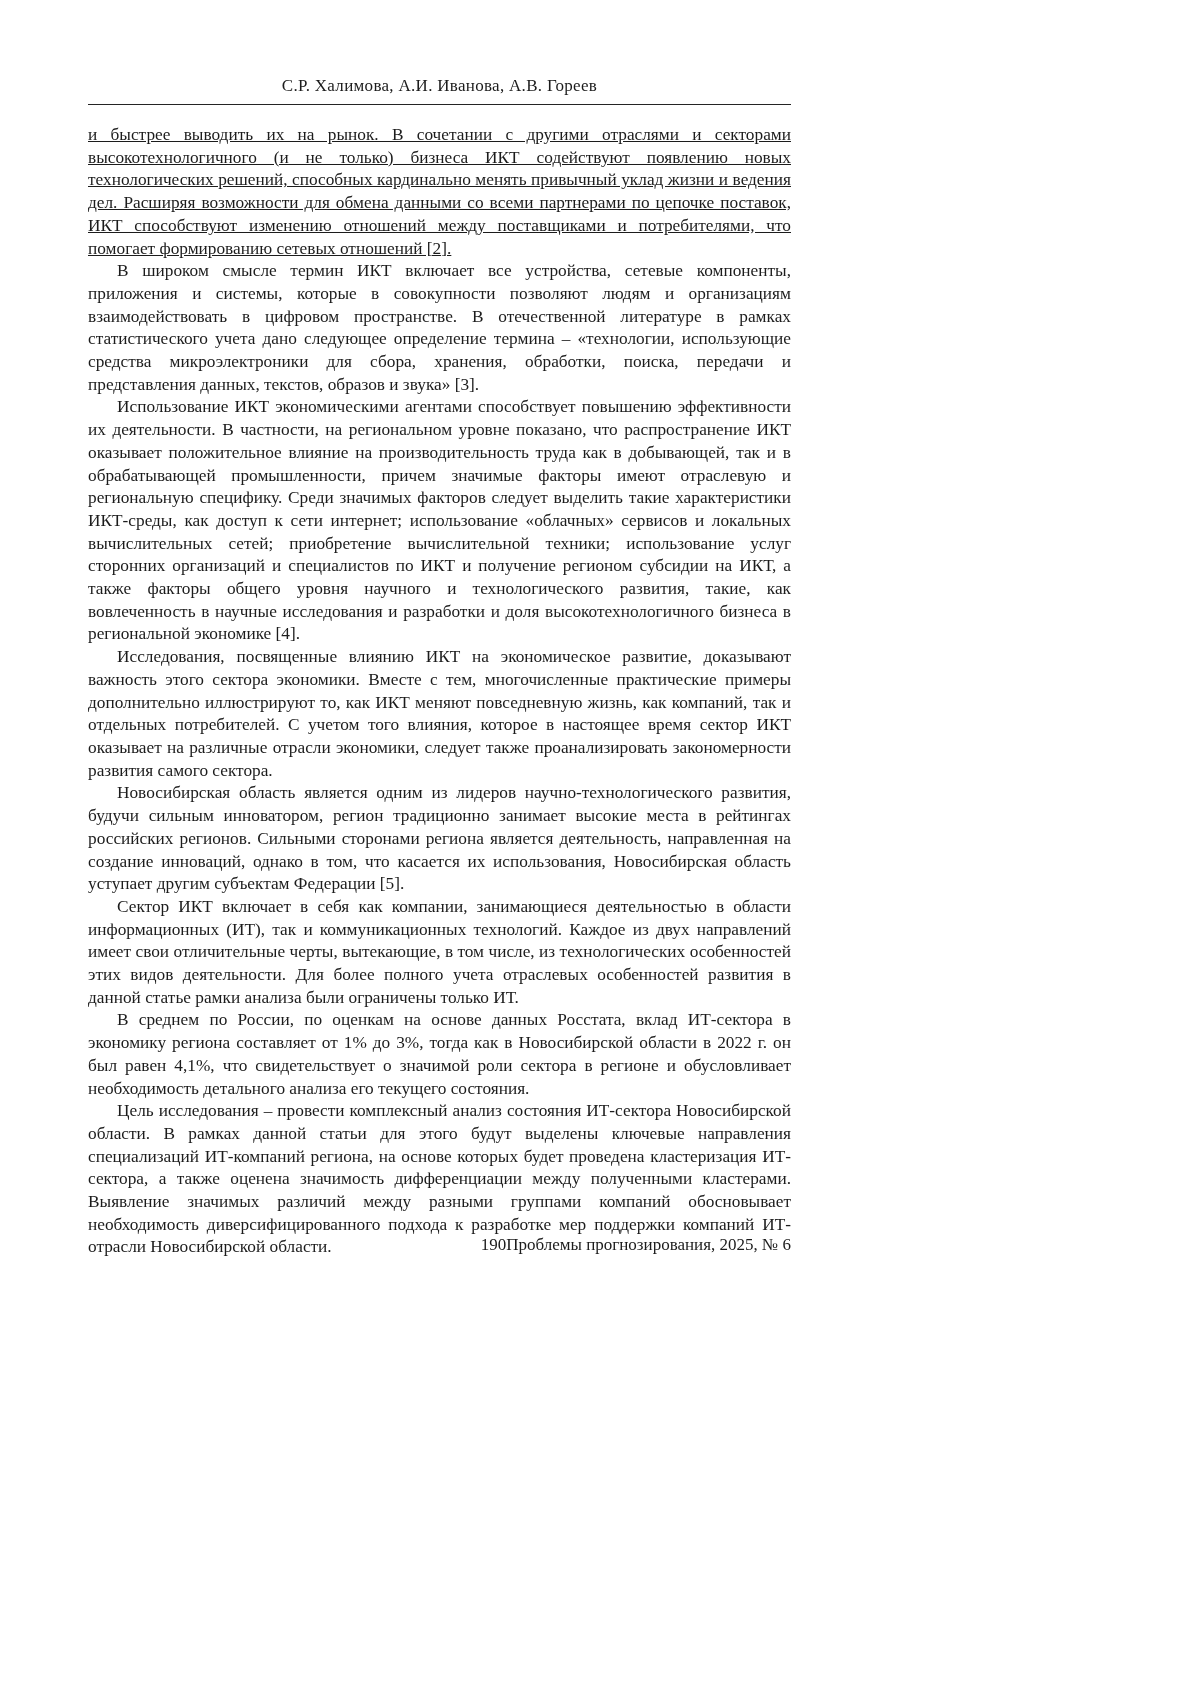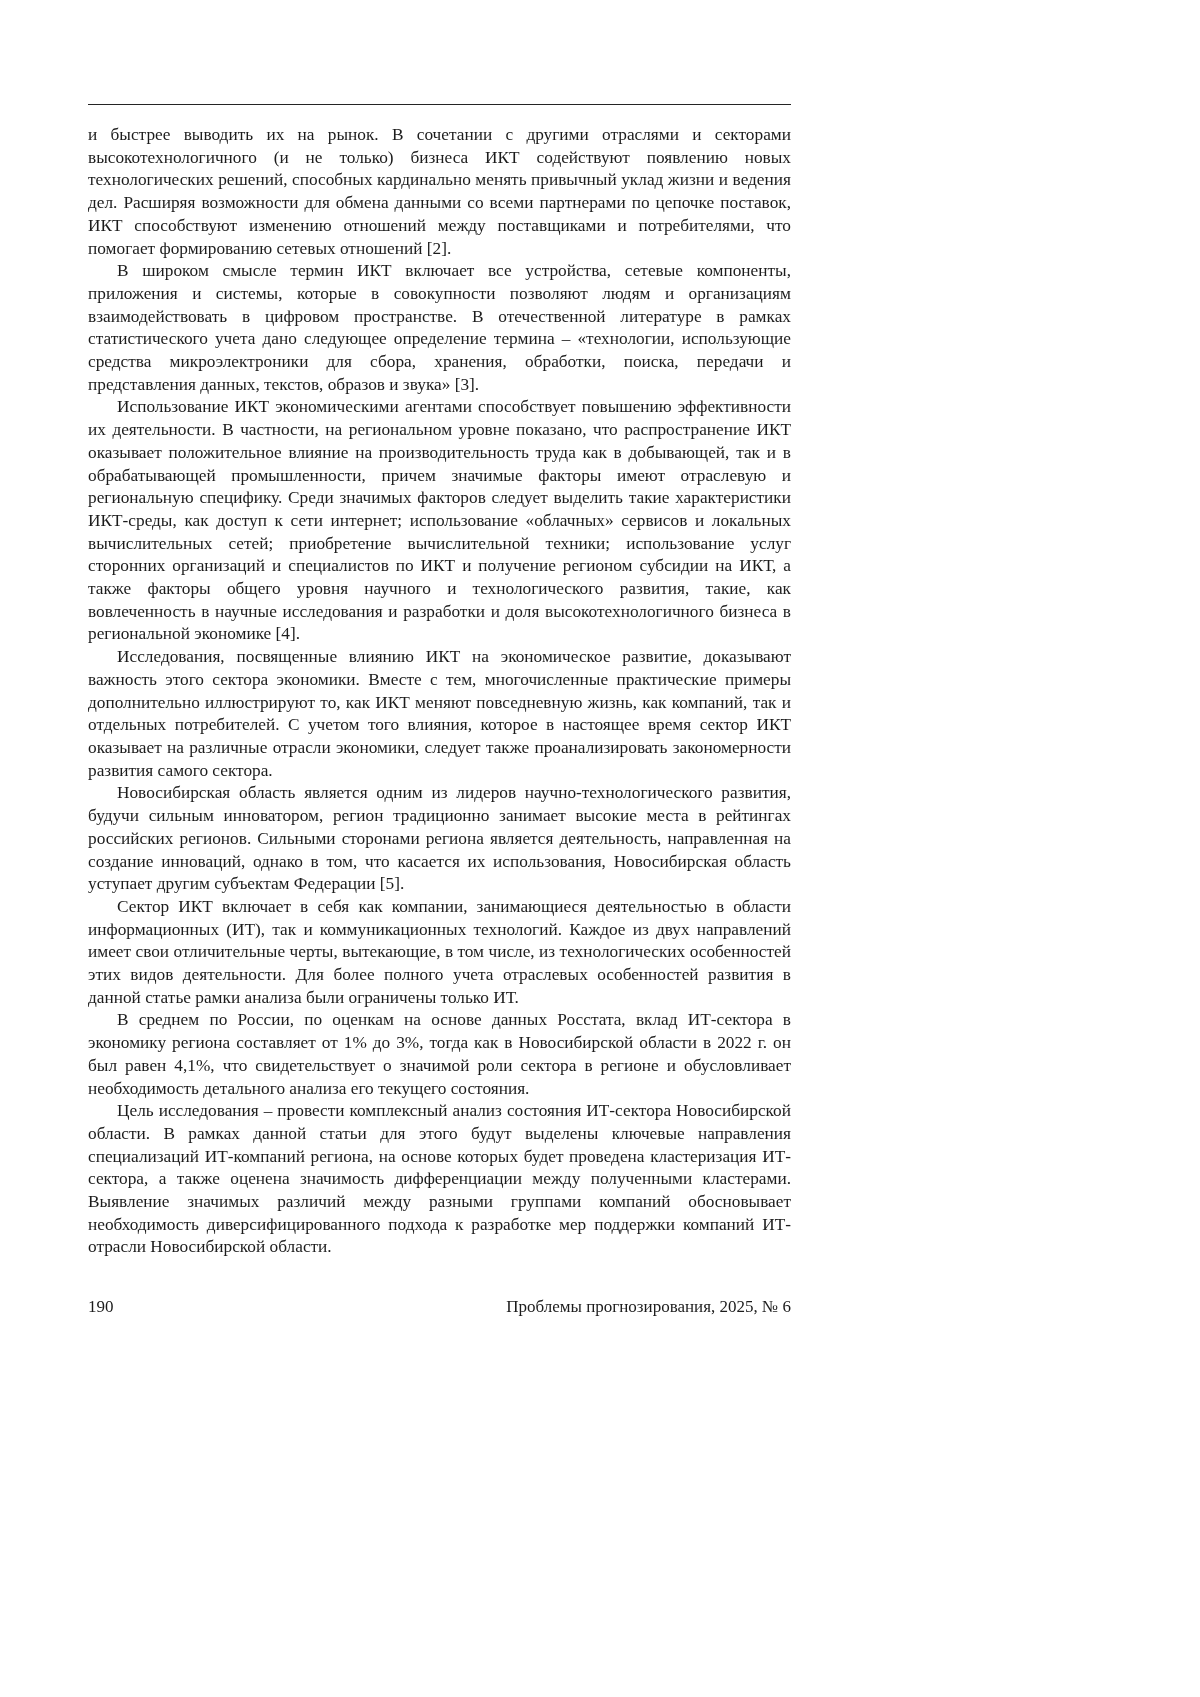--- a/index.html
+++ b/index.html
@@ -42,38 +42,39 @@
     top: 124px;
     left: 0;
     right: 0;
     font-size: 17.3px;
     line-height: 22.7px;
     text-align: justify;
     hyphens: auto;
     -webkit-hyphens: auto;
   }
   .body-text p { text-indent: 29px; }
-  .body-text p.continuation { text-indent: 0; }
+  .body-text p.continuation { text-indent: 0; text-decoration: underline; }
   .footer {
     position: absolute;
-    top: 1297px;
+    top: 1235px;
     left: 0;
     right: 0;
     display: flex;
-    justify-content: space-between;
+    justify-content: flex-end;
     align-items: baseline;
     font-size: 17px;
   }
 </style>
 </head>
 <body>
 
 <div class="page">
   <div class="column">
 
+    <div class="authors">С.Р. Халимова, А.И. Иванова, А.В. Гореев</div>
 
     <div class="header-rule"></div>
 
     <div class="body-text">
       <p class="continuation">и быстрее выводить их на рынок. В сочетании с другими отраслями и секторами высокотехнологичного (и не только) бизнеса ИКТ содействуют появлению новых технологических решений, способных кардинально менять привычный уклад жизни и ведения дел. Расширяя возможности для обмена данными со всеми партнерами по цепочке поставок, ИКТ способствуют изменению отношений между поставщиками и потребителями, что помогает формированию сетевых отношений [2].</p>
       <p>В широком смысле термин ИКТ включает все устройства, сетевые компоненты, приложения и системы, которые в совокупности позволяют людям и организациям взаимодействовать в цифровом пространстве. В отечественной литературе в рамках статистического учета дано следующее определение термина – «технологии, использующие средства микроэлектроники для сбора, хранения, обработки, поиска, передачи и представления данных, текстов, образов и звука» [3].</p>
       <p>Использование ИКТ экономическими агентами способствует повышению эффективности их деятельности. В частности, на региональном уровне показано, что распространение ИКТ оказывает положительное влияние на производительность труда как в добывающей, так и в обрабатывающей промышленности, причем значимые факторы имеют отраслевую и региональную специфику. Среди значимых факторов следует выделить такие характеристики ИКТ-среды, как доступ к сети интернет; использование «облачных» сервисов и локальных вычислительных сетей; приобретение вычислительной техники; использование услуг сторонних организаций и специалистов по ИКТ и получение регионом субсидии на ИКТ, а также факторы общего уровня научного и технологического развития, такие, как вовлеченность в научные исследования и разработки и доля высокотехнологичного бизнеса в региональной экономике [4].</p>
       <p>Исследования, посвященные влиянию ИКТ на экономическое развитие, доказывают важность этого сектора экономики. Вместе с тем, многочисленные практические примеры дополнительно иллюстрируют то, как ИКТ меняют повседневную жизнь, как компаний, так и отдельных потребителей. С учетом того влияния, которое в настоящее время сектор ИКТ оказывает на различные отрасли экономики, следует также проанализировать закономерности развития самого сектора.</p>
       <p>Новосибирская область является одним из лидеров научно-технологического развития, будучи сильным инноватором, регион традиционно занимает высокие места в рейтингах российских регионов. Сильными сторонами региона является деятельность, направленная на создание инноваций, однако в том, что касается их использования, Новосибирская область уступает другим субъектам Федерации [5].</p>
       <p>Сектор ИКТ включает в себя как компании, занимающиеся деятельностью в области информационных (ИТ), так и коммуникационных технологий. Каждое из двух направлений имеет свои отличительные черты, вытекающие, в том числе, из технологических особенностей этих видов деятельности. Для более полного учета отраслевых особенностей развития в данной статье рамки анализа были ограничены только ИТ.</p>

